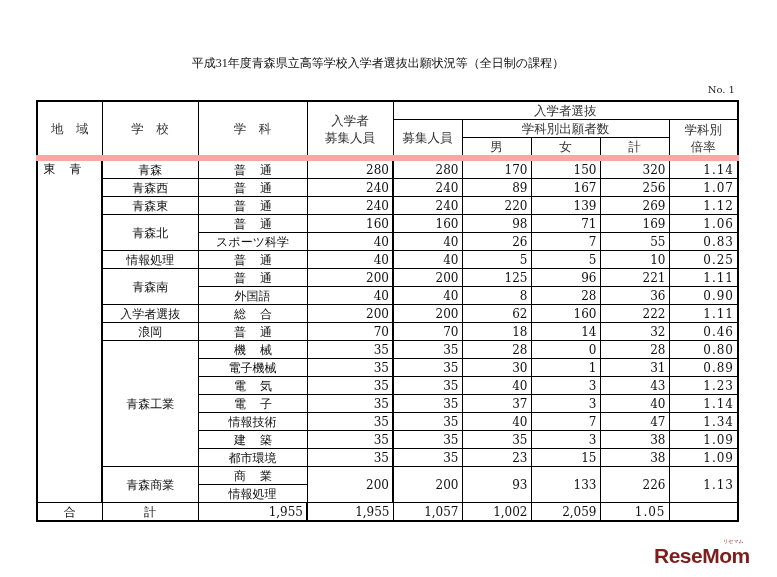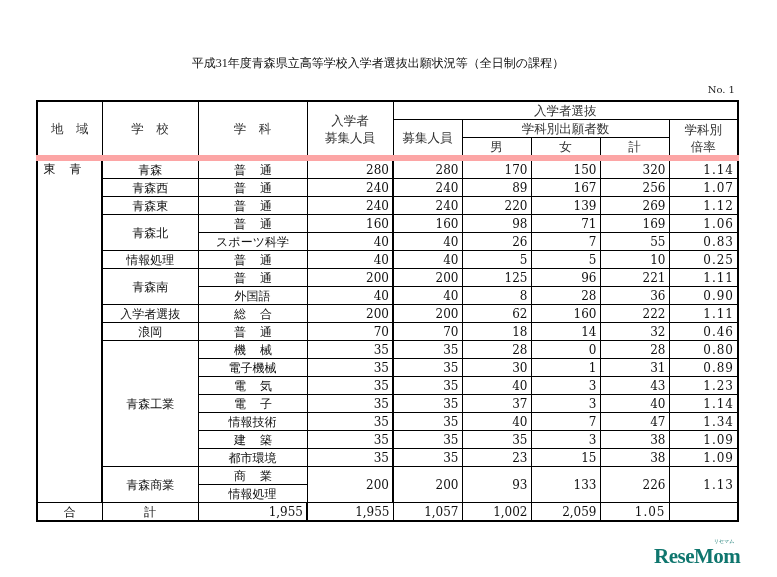--- a/index.html
+++ b/index.html
@@ -45,22 +45,22 @@
   .course { text-align: center; letter-spacing: 0; }
   .course.spaced { letter-spacing: 14px; padding-left: 18px; }
   .num { text-align: right; padding-right: 2px; }
   .ratio { text-align: right; letter-spacing: 1px; }
   .thicktop td { border-top: 2px solid #000; }
   tr.body-first td { border-top: 6px solid #fca5a5; }
   .thickcolR { border-right: 2px solid #000 !important; }
   .total-label { text-align: center; }
   .watermark {
     position: absolute; left: 654px; top: 544px;
-    font-family: Liberation Serif, serif;
-    font-weight: bold; font-size: 21px; color: #0f766e; letter-spacing: -0.5px;
+    font-family: Liberation Sans, sans-serif;
+    font-weight: bold; font-size: 21px; color: #7f1d1d; letter-spacing: -0.5px;
   }
   .watermark .kana {
     position: absolute; right: 6px; top: -6px; font-size: 5px; font-weight: normal; letter-spacing: 0;
   }
 </style>
 </head>
 <body>
 
 <div class="title">平成31年度青森県立高等学校入学者選抜出願状況等（全日制の課程）</div>
 <div class="pageno">No. 1</div>

